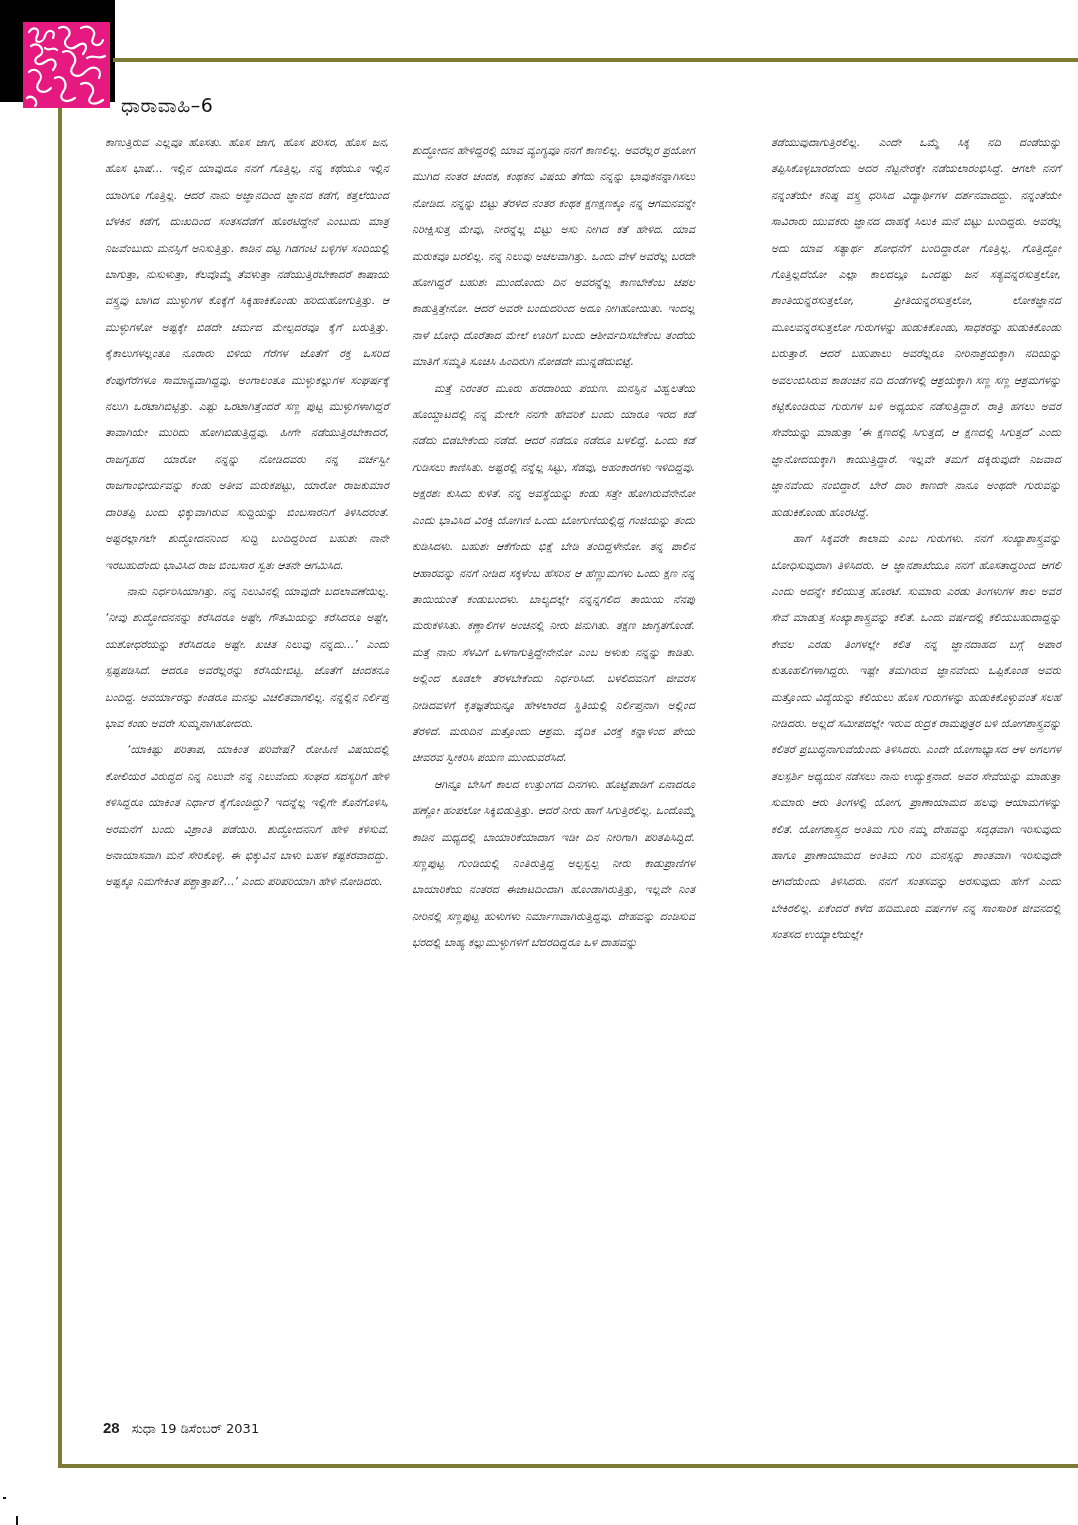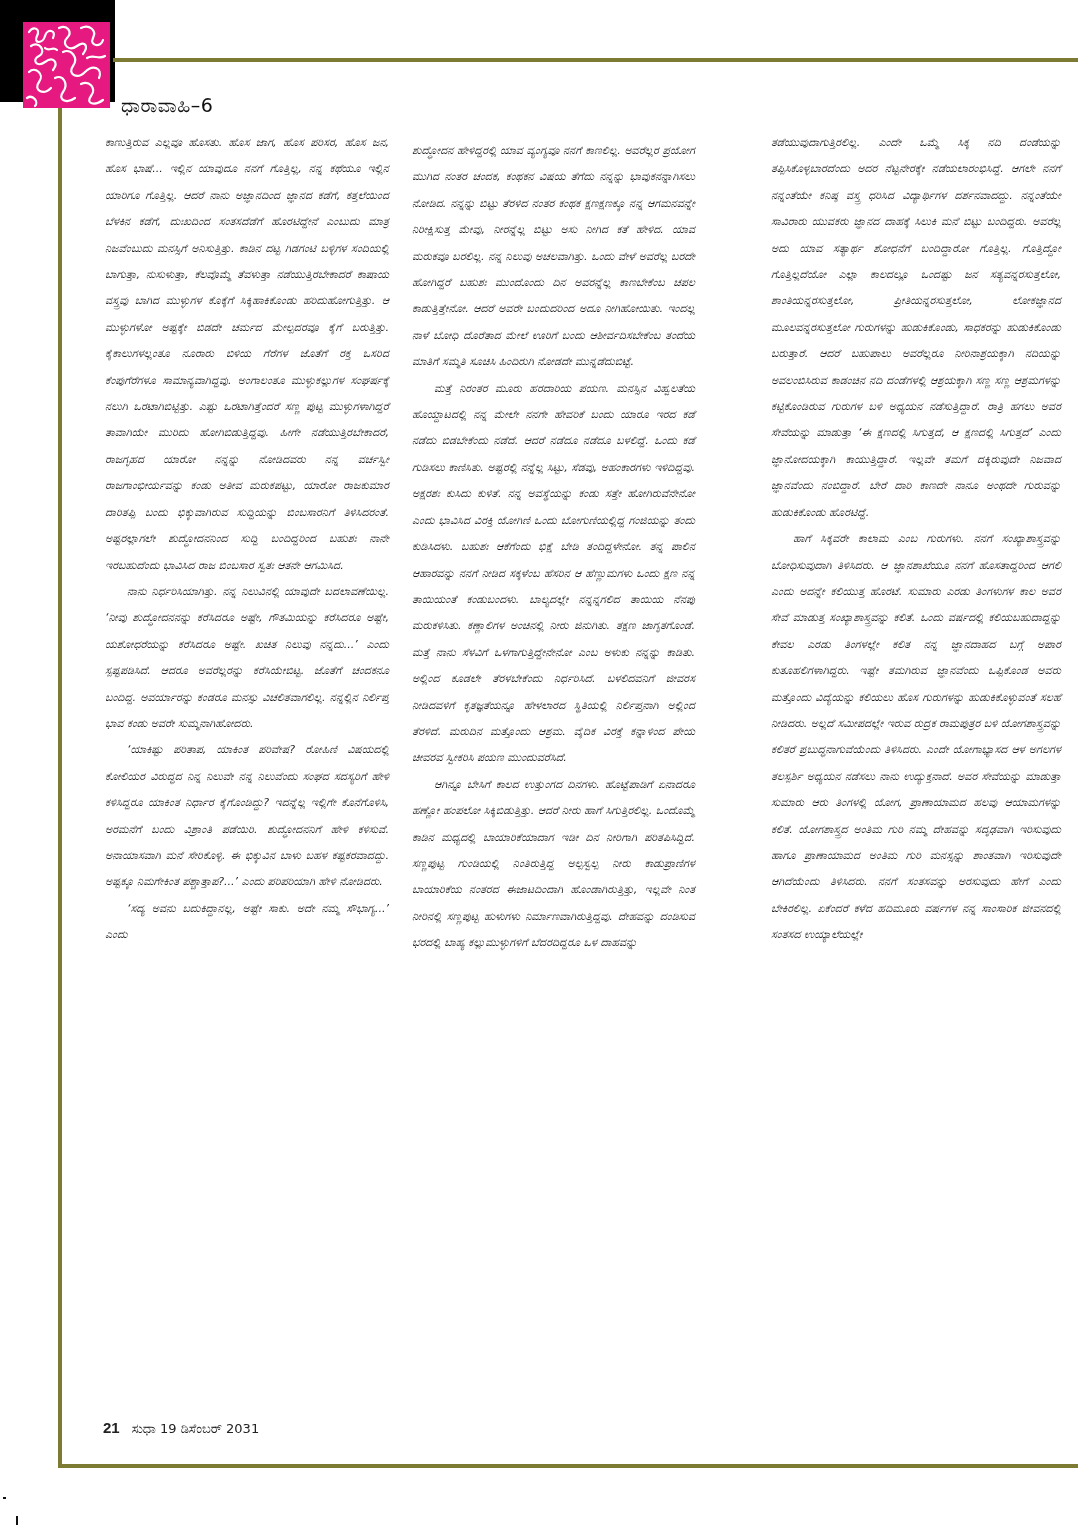--- a/index.html
+++ b/index.html
@@ -47,33 +47,32 @@
 <div class="frame-left"></div>
 <div class="frame-bottom"></div>
 
 <div class="section-title">ಧಾರಾವಾಹಿ–6</div>
 
 <div class="columns">
   <div class="col col-1">
     <p>ಕಾಣುತ್ತಿರುವ ಎಲ್ಲವೂ ಹೊಸತು. ಹೊಸ ಜಾಗ, ಹೊಸ ಪರಿಸರ, ಹೊಸ ಜನ, ಹೊಸ ಭಾಷೆ... ಇಲ್ಲಿನ ಯಾವುದೂ ನನಗೆ ಗೊತ್ತಿಲ್ಲ, ನನ್ನ ಕಥೆಯೂ ಇಲ್ಲಿನ ಯಾರಿಗೂ ಗೊತ್ತಿಲ್ಲ. ಆದರೆ ನಾನು ಅಜ್ಞಾನದಿಂದ ಜ್ಞಾನದ ಕಡೆಗೆ, ಕತ್ತಲೆಯಿಂದ ಬೆಳಕಿನ ಕಡೆಗೆ, ದುಃಖದಿಂದ ಸಂತಸದೆಡೆಗೆ ಹೊರಟಿದ್ದೇನೆ ಎಂಬುದು ಮಾತ್ರ ನಿಜವೆಂಬುದು ಮನಸ್ಸಿಗೆ ಅನಿಸುತ್ತಿತ್ತು. ಕಾಡಿನ ದಟ್ಟ ಗಿಡಗಂಟಿ ಬಳ್ಳಿಗಳ ಸಂದಿಯಲ್ಲಿ ಬಾಗುತ್ತಾ, ನುಸುಳುತ್ತಾ, ಕೆಲವೊಮ್ಮೆ ತೆವಳುತ್ತಾ ನಡೆಯುತ್ತಿರಬೇಕಾದರೆ ಕಾಷಾಯ ವಸ್ತ್ರವು ಬಾಗಿದ ಮುಳ್ಳುಗಳ ಕೊಕ್ಕೆಗೆ ಸಿಕ್ಕಿಹಾಕಿಕೊಂಡು ಹರಿದುಹೋಗುತ್ತಿತ್ತು. ಆ ಮುಳ್ಳುಗಳೋ ಅಷ್ಟಕ್ಕೇ ಬಿಡದೇ ಚರ್ಮದ ಮೇಲ್ಪದರವೂ ಕೈಗೆ ಬರುತ್ತಿತ್ತು. ಕೈಕಾಲುಗಳಲ್ಲಂತೂ ನೂರಾರು ಬಿಳಿಯ ಗೆರೆಗಳ ಜೊತೆಗೆ ರಕ್ತ ಒಸರಿದ ಕೆಂಪುಗೆರೆಗಳೂ ಸಾಮಾನ್ಯವಾಗಿದ್ದವು. ಅಂಗಾಲಂತೂ ಮುಳ್ಳುಕಲ್ಲುಗಳ ಸಂಘರ್ಷಕ್ಕೆ ನಲುಗಿ ಒರಟಾಗಿಬಿಟ್ಟಿತ್ತು. ಎಷ್ಟು ಒರಟಾಗಿತ್ತೆಂದರೆ ಸಣ್ಣ ಪುಟ್ಟ ಮುಳ್ಳುಗಳಾಗಿದ್ದರೆ ತಾವಾಗಿಯೇ ಮುರಿದು ಹೋಗಿಬಿಡುತ್ತಿದ್ದವು. ಹೀಗೇ ನಡೆಯುತ್ತಿರಬೇಕಾದರೆ, ರಾಜಗೃಹದ ಯಾರೋ ನನ್ನನ್ನು ನೋಡಿದವರು ನನ್ನ ವರ್ಚಸ್ವೀ ರಾಜಗಾಂಭೀರ್ಯವನ್ನು ಕಂಡು ಅತೀವ ಮರುಕಪಟ್ಟು, ಯಾರೋ ರಾಜಕುಮಾರ ದಾರಿತಪ್ಪಿ ಬಂದು ಭಿಕ್ಕುವಾಗಿರುವ ಸುದ್ದಿಯನ್ನು ಬಿಂಬಸಾರನಿಗೆ ತಿಳಿಸಿದರಂತೆ. ಅಷ್ಟರಲ್ಲಾಗಲೇ ಶುದ್ಧೋದನನಿಂದ ಸುದ್ದಿ ಬಂದಿದ್ದರಿಂದ ಬಹುಶಃ ನಾನೇ ಇರಬಹುದೆಂದು ಭಾವಿಸಿದ ರಾಜ ಬಿಂಬಸಾರ ಸ್ವತಃ ಆತನೇ ಆಗಮಿಸಿದ.</p>
     <p class="indent">ನಾನು ನಿರ್ಧರಿಸಿಯಾಗಿತ್ತು. ನನ್ನ ನಿಲುವಿನಲ್ಲಿ ಯಾವುದೇ ಬದಲಾವಣೆಯಿಲ್ಲ. ‘ನೀವು ಶುದ್ಧೋದನನನ್ನು ಕರೆಸಿದರೂ ಅಷ್ಟೇ, ಗೌತಮಿಯನ್ನು ಕರೆಸಿದರೂ ಅಷ್ಟೇ, ಯಶೋಧರೆಯನ್ನು ಕರೆಸಿದರೂ ಅಷ್ಟೇ. ಖಚಿತ ನಿಲುವು ನನ್ನದು...’ ಎಂದು ಸ್ಪಷ್ಟಪಡಿಸಿದೆ. ಆದರೂ ಅವರೆಲ್ಲರನ್ನು ಕರೆಸಿಯೇಬಿಟ್ಟ. ಜೊತೆಗೆ ಚಂದಕನೂ ಬಂದಿದ್ದ. ಅವರ್ಯಾರನ್ನು ಕಂಡರೂ ಮನಸ್ಸು ವಿಚಲಿತವಾಗಲಿಲ್ಲ. ನನ್ನಲ್ಲಿನ ನಿರ್ಲಿಪ್ತ ಭಾವ ಕಂಡು ಅವರೇ ಸುಮ್ಮನಾಗಿಹೋದರು.</p>
     <p class="indent">‘ಯಾಕಿಷ್ಟು ಪರಿತಾಪ, ಯಾಕಿಂತ ಪರಿವೇಷ? ರೋಹಿಣಿ ವಿಷಯದಲ್ಲಿ ಕೋಲಿಯರ ವಿರುದ್ಧದ ನಿನ್ನ ನಿಲುವೇ ನನ್ನ ನಿಲುವೆಂದು ಸಂಘದ ಸದಸ್ಯರಿಗೆ ಹೇಳಿ ಕಳಿಸಿದ್ದರೂ ಯಾಕಿಂತ ನಿರ್ಧಾರ ಕೈಗೊಂಡಿದ್ದು? ಇದನ್ನೆಲ್ಲ ಇಲ್ಲಿಗೇ ಕೊನೆಗೊಳಿಸಿ, ಅರಮನೆಗೆ ಬಂದು ವಿಶ್ರಾಂತಿ ಪಡೆಯಿರಿ. ಶುದ್ಧೋದನನಿಗೆ ಹೇಳಿ ಕಳಿಸುವೆ. ಅನಾಯಾಸವಾಗಿ ಮನೆ ಸೇರಿಕೊಳ್ಳಿ. ಈ ಭಿಕ್ಕುವಿನ ಬಾಳು ಬಹಳ ಕಷ್ಟಕರವಾದದ್ದು. ಅಷ್ಟಕ್ಕೂ ನಿಮಗೇಕಿಂತ ಪಶ್ಚಾತ್ತಾಪ?...’ ಎಂದು ಪರಿಪರಿಯಾಗಿ ಹೇಳಿ ನೋಡಿದರು.</p>
-    <p class="indent">‘ಸದ್ಯ ಅವನು ಬದುಕಿದ್ದಾನಲ್ಲ, ಅಷ್ಟೇ ಸಾಕು. ಅದೇ ನಮ್ಮ ಸೌಭಾಗ್ಯ...’ ಎಂದು</p>
   </div>
   <div class="col col-2">
     <p>ಶುದ್ಧೋದನ ಹೇಳಿದ್ದರಲ್ಲಿ ಯಾವ ವ್ಯಂಗ್ಯವೂ ನನಗೆ ಕಾಣಲಿಲ್ಲ. ಅವರೆಲ್ಲರ ಪ್ರಯೋಗ ಮುಗಿದ ನಂತರ ಚಂದಕ, ಕಂಥಕನ ವಿಷಯ ತೆಗೆದು ನನ್ನನ್ನು ಭಾವುಕನನ್ನಾಗಿಸಲು ನೋಡಿದ. ನನ್ನನ್ನು ಬಿಟ್ಟು ತೆರಳಿದ ನಂತರ ಕಂಥಕ ಕ್ಷಣಕ್ಷಣಕ್ಕೂ ನನ್ನ ಆಗಮನವನ್ನೇ ನಿರೀಕ್ಷಿಸುತ್ತ ಮೇವು, ನೀರನ್ನೆಲ್ಲ ಬಿಟ್ಟು ಅಸು ನೀಗಿದ ಕತೆ ಹೇಳಿದ. ಯಾವ ಮರುಕವೂ ಬರಲಿಲ್ಲ. ನನ್ನ ನಿಲುವು ಅಚಲವಾಗಿತ್ತು. ಒಂದು ವೇಳೆ ಅವರೆಲ್ಲ ಬರದೇ ಹೋಗಿದ್ದರೆ ಬಹುಶಃ ಮುಂದೊಂದು ದಿನ ಅವರನ್ನೆಲ್ಲ ಕಾಣಬೇಕೆಂಬ ಚಪಲ ಕಾಡುತ್ತಿತ್ತೇನೋ. ಆದರೆ ಅವರೇ ಬಂದುದರಿಂದ ಅದೂ ನೀಗಿಹೋಯಿತು. ಇಂದಲ್ಲ ನಾಳೆ ಬೋಧಿ ದೊರೆತಾದ ಮೇಲೆ ಊರಿಗೆ ಬಂದು ಆಶೀರ್ವದಿಸಬೇಕೆಂಬ ತಂದೆಯ ಮಾತಿಗೆ ಸಮ್ಮತಿ ಸೂಚಿಸಿ ಹಿಂದಿರುಗಿ ನೋಡದೇ ಮುನ್ನಡೆದುಬಿಟ್ಟೆ.</p>
     <p class="indent">ಮತ್ತೆ ನಿರಂತರ ಮೂರು ಹರದಾರಿಯ ಪಯಣ. ಮನಸ್ಸಿನ ವಿಹ್ವಲತೆಯ ಹೊಯ್ದಾಟದಲ್ಲಿ ನನ್ನ ಮೇಲೇ ನನಗೇ ಹೇವರಿಕೆ ಬಂದು ಯಾರೂ ಇರದ ಕಡೆ ನಡೆದು ಬಿಡಬೇಕೆಂದು ನಡೆದೆ. ಆದರೆ ನಡೆದೂ ನಡೆದೂ ಬಳಲಿದ್ದೆ. ಒಂದು ಕಡೆ ಗುಡಿಸಲು ಕಾಣಿಸಿತು. ಅಷ್ಟರಲ್ಲಿ ನನ್ನೆಲ್ಲ ಸಿಟ್ಟು, ಸೆಡವು, ಅಹಂಕಾರಗಳು ಇಳಿದಿದ್ದವು. ಅಕ್ಷರಶಃ ಕುಸಿದು ಕುಳಿತೆ. ನನ್ನ ಅವಸ್ಥೆಯನ್ನು ಕಂಡು ಸತ್ತೇ ಹೋಗಿರುವೆನೇನೋ ಎಂದು ಭಾವಿಸಿದ ವಿರಕ್ತಿ ಯೋಗಿಣಿ ಒಂದು ಬೋಗುಣಿಯಲ್ಲಿದ್ದ ಗಂಜಿಯನ್ನು ತಂದು ಕುಡಿಸಿದಳು. ಬಹುಶಃ ಆಕೆಗೆಂದು ಭಿಕ್ಷೆ ಬೇಡಿ ತಂದಿದ್ದಳೇನೋ. ತನ್ನ ಪಾಲಿನ ಆಹಾರವನ್ನು ನನಗೆ ನೀಡಿದ ಸಕ್ಕಳೆಂಬ ಹೆಸರಿನ ಆ ಹೆಣ್ಣುಮಗಳು ಒಂದು ಕ್ಷಣ ನನ್ನ ತಾಯಿಯಂತೆ ಕಂಡುಬಂದಳು. ಬಾಲ್ಯದಲ್ಲೇ ನನ್ನನ್ನಗಲಿದ ತಾಯಿಯ ನೆನಪು ಮರುಕಳಿಸಿತು. ಕಣ್ಣಾಲಿಗಳ ಅಂಚಿನಲ್ಲಿ ನೀರು ಜಿನುಗಿತು. ತಕ್ಷಣ ಜಾಗೃತಗೊಂಡೆ. ಮತ್ತೆ ನಾನು ಸೆಳವಿಗೆ ಒಳಗಾಗುತ್ತಿದ್ದೇನೇನೋ ಎಂಬ ಅಳುಕು ನನ್ನನ್ನು ಕಾಡಿತು. ಅಲ್ಲಿಂದ ಕೂಡಲೇ ತೆರಳಬೇಕೆಂದು ನಿರ್ಧರಿಸಿದೆ. ಬಳಲಿದವನಿಗೆ ಜೀವರಸ ನೀಡಿದವಳಿಗೆ ಕೃತಜ್ಞತೆಯನ್ನೂ ಹೇಳಲಾರದ ಸ್ಥಿತಿಯಲ್ಲಿ ನಿರ್ಲಿಪ್ತನಾಗಿ ಅಲ್ಲಿಂದ ತೆರಳಿದೆ. ಮರುದಿನ ಮತ್ತೊಂದು ಆಶ್ರಮ. ವೈದಿಕ ವಿರಕ್ತೆ ಕನ್ನಾಳಿಂದ ಪೇಯ ಚೀವರವ ಸ್ವೀಕರಿಸಿ ಪಯಣ ಮುಂದುವರೆಸಿದೆ.</p>
     <p class="indent">ಆಗಿನ್ನೂ ಬೇಸಿಗೆ ಕಾಲದ ಉತ್ತುಂಗದ ದಿನಗಳು. ಹೊಟ್ಟೆಪಾಡಿಗೆ ಏನಾದರೂ ಹಣ್ಣೋ ಹಂಪಲೋ ಸಿಕ್ಕಿಬಿಡುತ್ತಿತ್ತು. ಆದರೆ ನೀರು ಹಾಗೆ ಸಿಗುತ್ತಿರಲಿಲ್ಲ. ಒಂದೊಮ್ಮೆ ಕಾಡಿನ ಮಧ್ಯದಲ್ಲಿ ಬಾಯಾರಿಕೆಯಾದಾಗ ಇಡೀ ದಿನ ನೀರಿಗಾಗಿ ಪರಿತಪಿಸಿದ್ದಿದೆ. ಸಣ್ಣಪುಟ್ಟ ಗುಂಡಿಯಲ್ಲಿ ನಿಂತಿರುತ್ತಿದ್ದ ಅಲ್ಪಸ್ವಲ್ಪ ನೀರು ಕಾಡುಪ್ರಾಣಿಗಳ ಬಾಯಾರಿಕೆಯ ನಂತರದ ಈಜಾಟದಿಂದಾಗಿ ಹೊಂಡಾಗಿರುತ್ತಿತ್ತು, ಇಲ್ಲವೇ ನಿಂತ ನೀರಿನಲ್ಲಿ ಸಣ್ಣಪುಟ್ಟ ಹುಳುಗಳು ನಿರ್ಮಾಣವಾಗಿರುತ್ತಿದ್ದವು. ದೇಹವನ್ನು ದಂಡಿಸುವ ಭರದಲ್ಲಿ ಬಾಹ್ಯ ಕಲ್ಲುಮುಳ್ಳುಗಳಿಗೆ ಬೆದರದಿದ್ದರೂ ಒಳ ದಾಹವನ್ನು</p>
   </div>
   <div class="col col-3">
     <p>ತಡೆಯುವುದಾಗುತ್ತಿರಲಿಲ್ಲ. ಎಂದೇ ಒಮ್ಮೆ ಸಿಕ್ಕ ನದಿ ದಂಡೆಯನ್ನು ತಪ್ಪಿಸಿಕೊಳ್ಳಬಾರದೆಂದು ಅದರ ನೆಟ್ಟನೇರಕ್ಕೇ ನಡೆಯಲಾರಂಭಿಸಿದ್ದೆ. ಆಗಲೇ ನನಗೆ ನನ್ನಂತೆಯೇ ಕನಿಷ್ಠ ವಸ್ತ್ರ ಧರಿಸಿದ ವಿದ್ಯಾರ್ಥಿಗಳ ದರ್ಶನವಾದದ್ದು. ನನ್ನಂತೆಯೇ ಸಾವಿರಾರು ಯುವಕರು ಜ್ಞಾನದ ದಾಹಕ್ಕೆ ಸಿಲುಕಿ ಮನೆ ಬಿಟ್ಟು ಬಂದಿದ್ದರು. ಅವರೆಲ್ಲ ಅದು ಯಾವ ಸತ್ಯಾರ್ಥ ಶೋಧನೆಗೆ ಬಂದಿದ್ದಾರೋ ಗೊತ್ತಿಲ್ಲ. ಗೊತ್ತಿದ್ದೋ ಗೊತ್ತಿಲ್ಲದೆಯೋ ಎಲ್ಲಾ ಕಾಲದಲ್ಲೂ ಒಂದಷ್ಟು ಜನ ಸತ್ಯವನ್ನರಸುತ್ತಲೋ, ಶಾಂತಿಯನ್ನರಸುತ್ತಲೋ, ಪ್ರೀತಿಯನ್ನರಸುತ್ತಲೋ, ಲೋಕಜ್ಞಾನದ ಮೂಲವನ್ನರಸುತ್ತಲೋ ಗುರುಗಳನ್ನು ಹುಡುಕಿಕೊಂಡು, ಸಾಧಕರನ್ನು ಹುಡುಕಿಕೊಂಡು ಬರುತ್ತಾರೆ. ಆದರೆ ಬಹುಪಾಲು ಅವರೆಲ್ಲರೂ ನೀರಿನಾಶ್ರಯಕ್ಕಾಗಿ ನದಿಯನ್ನು ಅವಲಂಬಿಸಿರುವ ಕಾಡಂಚಿನ ನದಿ ದಂಡೆಗಳಲ್ಲಿ ಆಶ್ರಯಕ್ಕಾಗಿ ಸಣ್ಣ ಸಣ್ಣ ಆಶ್ರಮಗಳನ್ನು ಕಟ್ಟಿಕೊಂಡಿರುವ ಗುರುಗಳ ಬಳಿ ಅಧ್ಯಯನ ನಡೆಸುತ್ತಿದ್ದಾರೆ. ರಾತ್ರಿ ಹಗಲು ಅವರ ಸೇವೆಯನ್ನು ಮಾಡುತ್ತಾ ‘ಈ ಕ್ಷಣದಲ್ಲಿ ಸಿಗುತ್ತದೆ, ಆ ಕ್ಷಣದಲ್ಲಿ ಸಿಗುತ್ತದೆ’ ಎಂದು ಜ್ಞಾನೋದಯಕ್ಕಾಗಿ ಕಾಯುತ್ತಿದ್ದಾರೆ. ಇಲ್ಲವೇ ತಮಗೆ ದಕ್ಕಿರುವುದೇ ನಿಜವಾದ ಜ್ಞಾನವೆಂದು ನಂಬಿದ್ದಾರೆ. ಬೇರೆ ದಾರಿ ಕಾಣದೇ ನಾನೂ ಅಂಥದೇ ಗುರುವನ್ನು ಹುಡುಕಿಕೊಂಡು ಹೊರಟಿದ್ದೆ.</p>
     <p class="indent">ಹಾಗೆ ಸಿಕ್ಕವರೇ ಕಾಲಾಮ ಎಂಬ ಗುರುಗಳು. ನನಗೆ ಸಂಖ್ಯಾಶಾಸ್ತ್ರವನ್ನು ಬೋಧಿಸುವುದಾಗಿ ತಿಳಿಸಿದರು. ಆ ಜ್ಞಾನಶಾಖೆಯೂ ನನಗೆ ಹೊಸತಾದ್ದರಿಂದ ಆಗಲಿ ಎಂದು ಅದನ್ನೇ ಕಲಿಯುತ್ತ ಹೊರಟೆ. ಸುಮಾರು ಎರಡು ತಿಂಗಳುಗಳ ಕಾಲ ಅವರ ಸೇವೆ ಮಾಡುತ್ತ ಸಂಖ್ಯಾಶಾಸ್ತ್ರವನ್ನು ಕಲಿತೆ. ಒಂದು ವರ್ಷದಲ್ಲಿ ಕಲಿಯಬಹುದಾದ್ದನ್ನು ಕೇವಲ ಎರಡು ತಿಂಗಳಲ್ಲೇ ಕಲಿತ ನನ್ನ ಜ್ಞಾನದಾಹದ ಬಗ್ಗೆ ಅಪಾರ ಕುತೂಹಲಿಗಳಾಗಿದ್ದರು. ಇಷ್ಟೇ ತಮಗಿರುವ ಜ್ಞಾನವೆಂದು ಒಪ್ಪಿಕೊಂಡ ಅವರು ಮತ್ತೊಂದು ವಿದ್ಯೆಯನ್ನು ಕಲಿಯಲು ಹೊಸ ಗುರುಗಳನ್ನು ಹುಡುಕಿಕೊಳ್ಳುವಂತೆ ಸಲಹೆ ನೀಡಿದರು. ಅಲ್ಲದೆ ಸಮೀಪದಲ್ಲೇ ಇರುವ ರುದ್ರಕ ರಾಮಪುತ್ರರ ಬಳಿ ಯೋಗಶಾಸ್ತ್ರವನ್ನು ಕಲಿತರೆ ಪ್ರಬುದ್ಧನಾಗುವೆಯೆಂದು ತಿಳಿಸಿದರು. ಎಂದೇ ಯೋಗಾಭ್ಯಾಸದ ಆಳ ಅಗಲಗಳ ತಲಸ್ಪರ್ಶಿ ಅಧ್ಯಯನ ನಡೆಸಲು ನಾನು ಉದ್ಯುಕ್ತನಾದೆ. ಅವರ ಸೇವೆಯನ್ನು ಮಾಡುತ್ತಾ ಸುಮಾರು ಆರು ತಿಂಗಳಲ್ಲಿ ಯೋಗ, ಪ್ರಾಣಾಯಾಮದ ಹಲವು ಆಯಾಮಗಳನ್ನು ಕಲಿತೆ. ಯೋಗಶಾಸ್ತ್ರದ ಅಂತಿಮ ಗುರಿ ನಮ್ಮ ದೇಹವನ್ನು ಸದೃಢವಾಗಿ ಇರಿಸುವುದು ಹಾಗೂ ಪ್ರಾಣಾಯಾಮದ ಅಂತಿಮ ಗುರಿ ಮನಸ್ಸನ್ನು ಶಾಂತವಾಗಿ ಇರಿಸುವುದೇ ಆಗಿದೆಯೆಂದು ತಿಳಿಸಿದರು. ನನಗೆ ಸಂತಸವನ್ನು ಅರಸುವುದು ಹೇಗೆ ಎಂದು ಬೇಕಿರಲಿಲ್ಲ. ಏಕೆಂದರೆ ಕಳೆದ ಹದಿಮೂರು ವರ್ಷಗಳ ನನ್ನ ಸಾಂಸಾರಿಕ ಜೀವನದಲ್ಲಿ ಸಂತಸದ ಉಯ್ಯಾಲೆಯಲ್ಲೇ</p>
   </div>
 </div>
 
 <div class="footer">
-  <span class="page-num">21</span>
+  <span class="page-num">28</span>
   <span>ಸುಧಾ</span>
   <span>19 ಡಿಸೆಂಬರ್ 2031</span>
 </div>
 
 <div class="crop-mark" style="left:3px;top:1497px;width:3px;height:2px;"></div>
 <div class="crop-mark" style="left:16px;top:1516px;width:2px;height:9px;"></div>
 
 </body></html>

